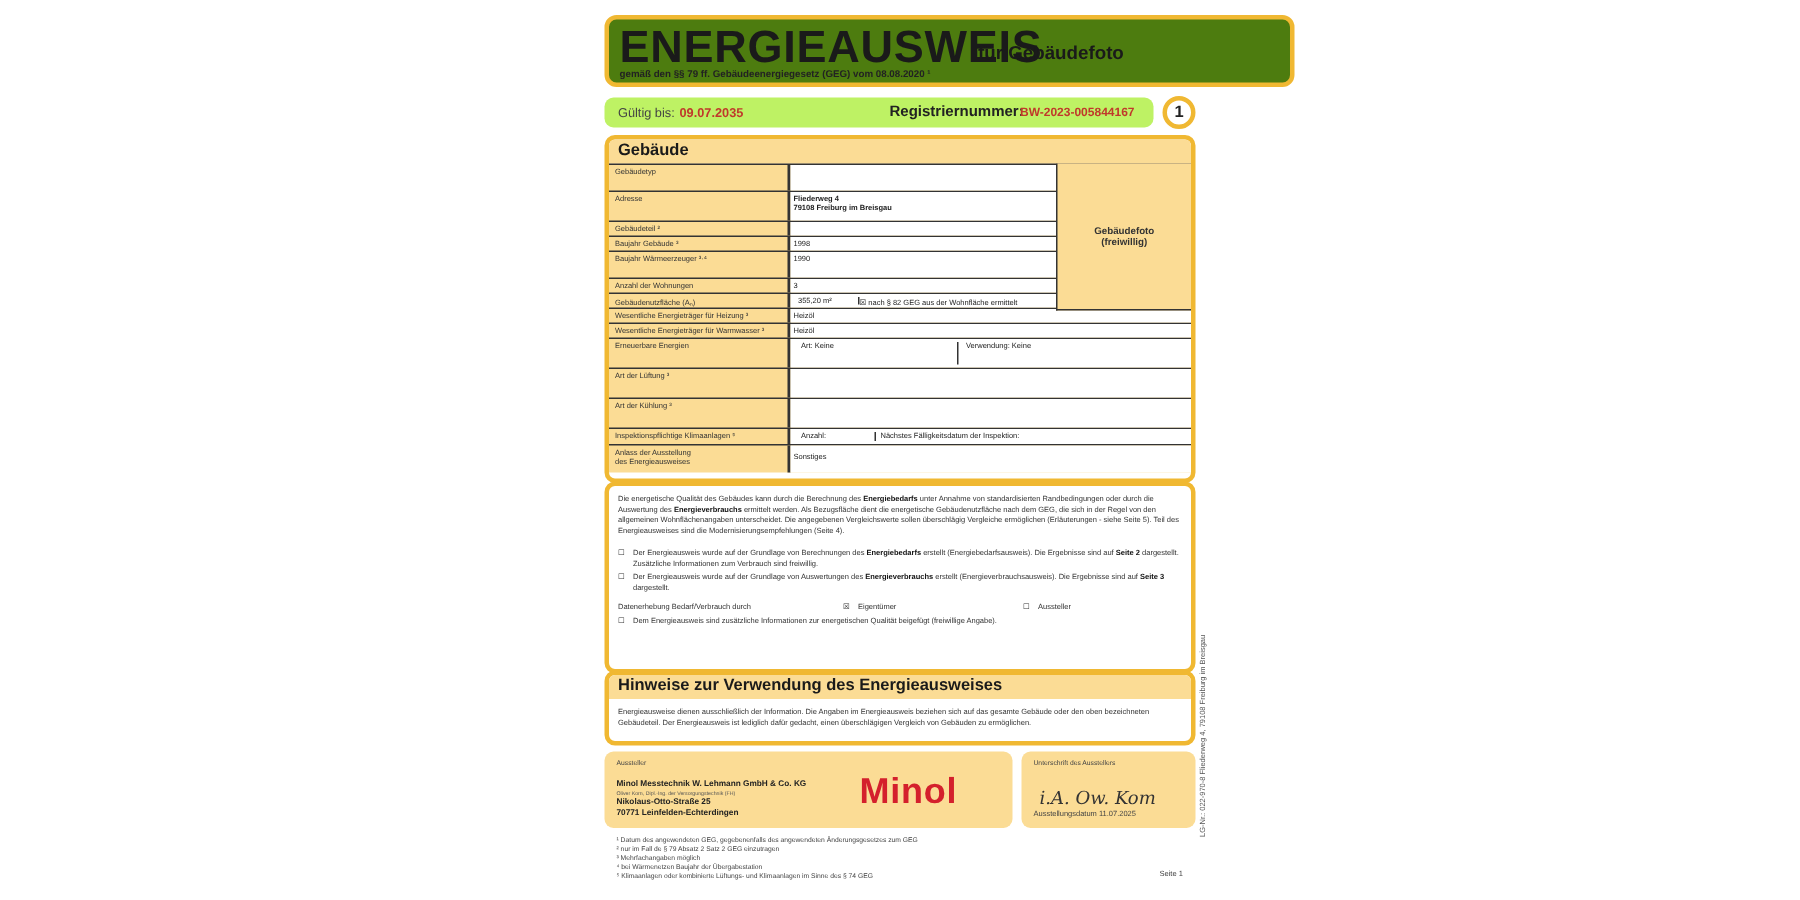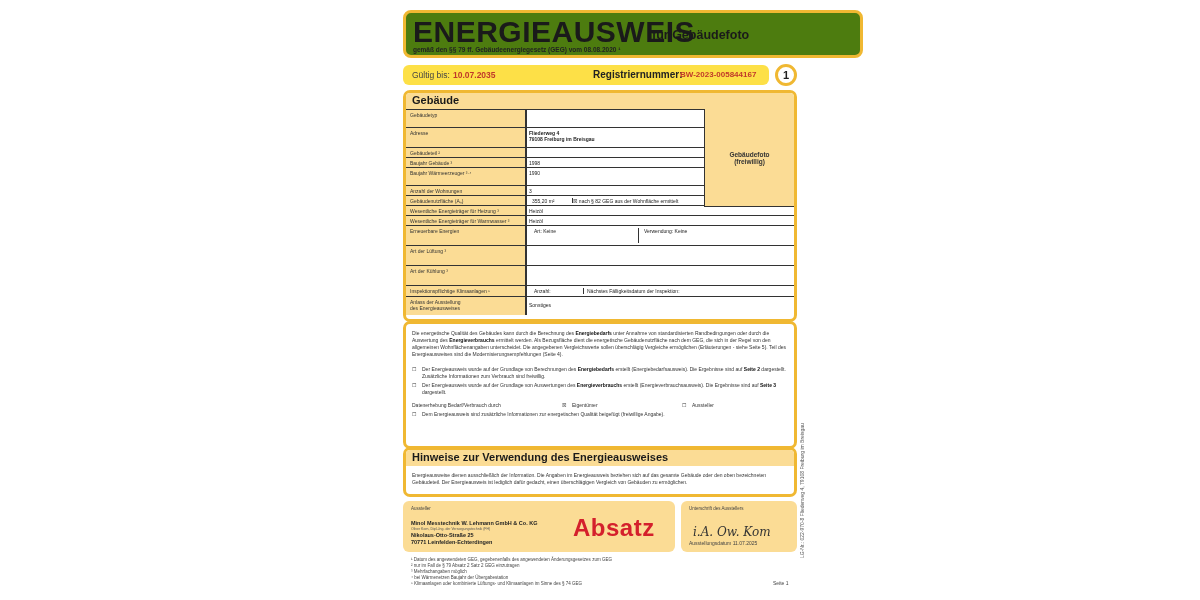--- a/index.html
+++ b/index.html
@@ -11,21 +11,21 @@
   .title-box {
     position: absolute; left: 0; top: 0; width: 460px; height: 48px;
     border: 3px solid #f0b832; border-radius: 8px; background: #4d7c0f;
   }
   .title-main { position: absolute; left: 7px; top: 2px; font-size: 30px; font-weight: bold; letter-spacing: 0.5px; color: #1a1a1a; }
   .title-sub { position: absolute; left: 246px; top: 15px; font-size: 12.5px; font-weight: bold; color: #1a1a1a; }
   .title-law { position: absolute; left: 7px; top: 33px; font-size: 6.5px; font-weight: bold; color: #222; }
 
   .validity-bar {
     position: absolute; left: 0; top: 55px; width: 366px; height: 20px;
-    background: #fde047; border-radius: 6px;
+    background: #bef264; border-radius: 6px;
   }
   .valid-label { position: absolute; left: 9px; top: 5px; font-size: 8.5px; color: #444; }
   .valid-date { position: absolute; left: 50px; top: 5px; font-size: 8.5px; font-weight: bold; color: #c0392b; }
   .reg-label { position: absolute; left: 190px; top: 4px; font-size: 10px; font-weight: bold; color: #222; }
   .reg-value { position: absolute; left: 277px; top: 5px; font-size: 8px; font-weight: bold; color: #c0392b; }
   .page-circle {
     position: absolute; left: 372px; top: 54px; width: 22px; height: 22px;
     border: 3px solid #f0b832; border-radius: 50%; background: #fff;
     font-size: 11px; font-weight: bold; text-align: center; line-height: 16px;
   }
@@ -93,21 +93,21 @@
 <div class="page">
 
   <div class="title-box">
     <div class="title-main">ENERGIEAUSWEIS</div>
     <div class="title-sub">für Gebäudefoto</div>
     <div class="title-law">gemäß den §§ 79 ff. Gebäudeenergiegesetz (GEG) vom 08.08.2020 ¹</div>
   </div>
 
   <div class="validity-bar">
     <span class="valid-label">Gültig bis:</span>
-    <span class="valid-date">10.07.2035</span>
+    <span class="valid-date">09.07.2035</span>
     <span class="reg-label">Registriernummer:</span>
     <span class="reg-value">BW-2023-005844167</span>
   </div>
   <div class="page-circle">1</div>
 
   <div class="section" style="top:80px; height:232px;">
     <div class="section-head">Gebäude</div>
     <div class="gtable">
       <div class="photo">
         <div>Gebäudefoto</div>
@@ -239,21 +239,21 @@
     <div class="section-head">Hinweise zur Verwendung des Energieausweises</div>
     <div class="notes-body">Energieausweise dienen ausschließlich der Information. Die Angaben im Energieausweis beziehen sich auf das gesamte Gebäude oder den oben bezeichneten Gebäudeteil. Der Energieausweis ist lediglich dafür gedacht, einen überschlägigen Vergleich von Gebäuden zu ermöglichen.</div>
   </div>
 
   <div class="issuer-box">
     <div class="issuer-label">Aussteller</div>
     <div class="issuer-name">Minol Messtechnik W. Lehmann GmbH &amp; Co. KG</div>
     <div class="issuer-person">Oliver Korn, Dipl.-Ing. der Versorgungstechnik (FH)</div>
     <div class="issuer-street">Nikolaus-Otto-Straße 25</div>
     <div class="issuer-city">70771 Leinfelden-Echterdingen</div>
-    <div class="minol-logo">Absatz</div>
+    <div class="minol-logo">Minol</div>
   </div>
 
   <div class="sign-box">
     <div class="sign-label">Unterschrift des Ausstellers</div>
     <div class="signature">i.A. Ow. Kom</div>
     <div class="sign-date">Ausstellungsdatum 11.07.2025</div>
   </div>
 
   <div class="footnotes">
     <div>¹ Datum des angewendeten GEG, gegebenenfalls des angewendeten Änderungsgesetzes zum GEG</div>

